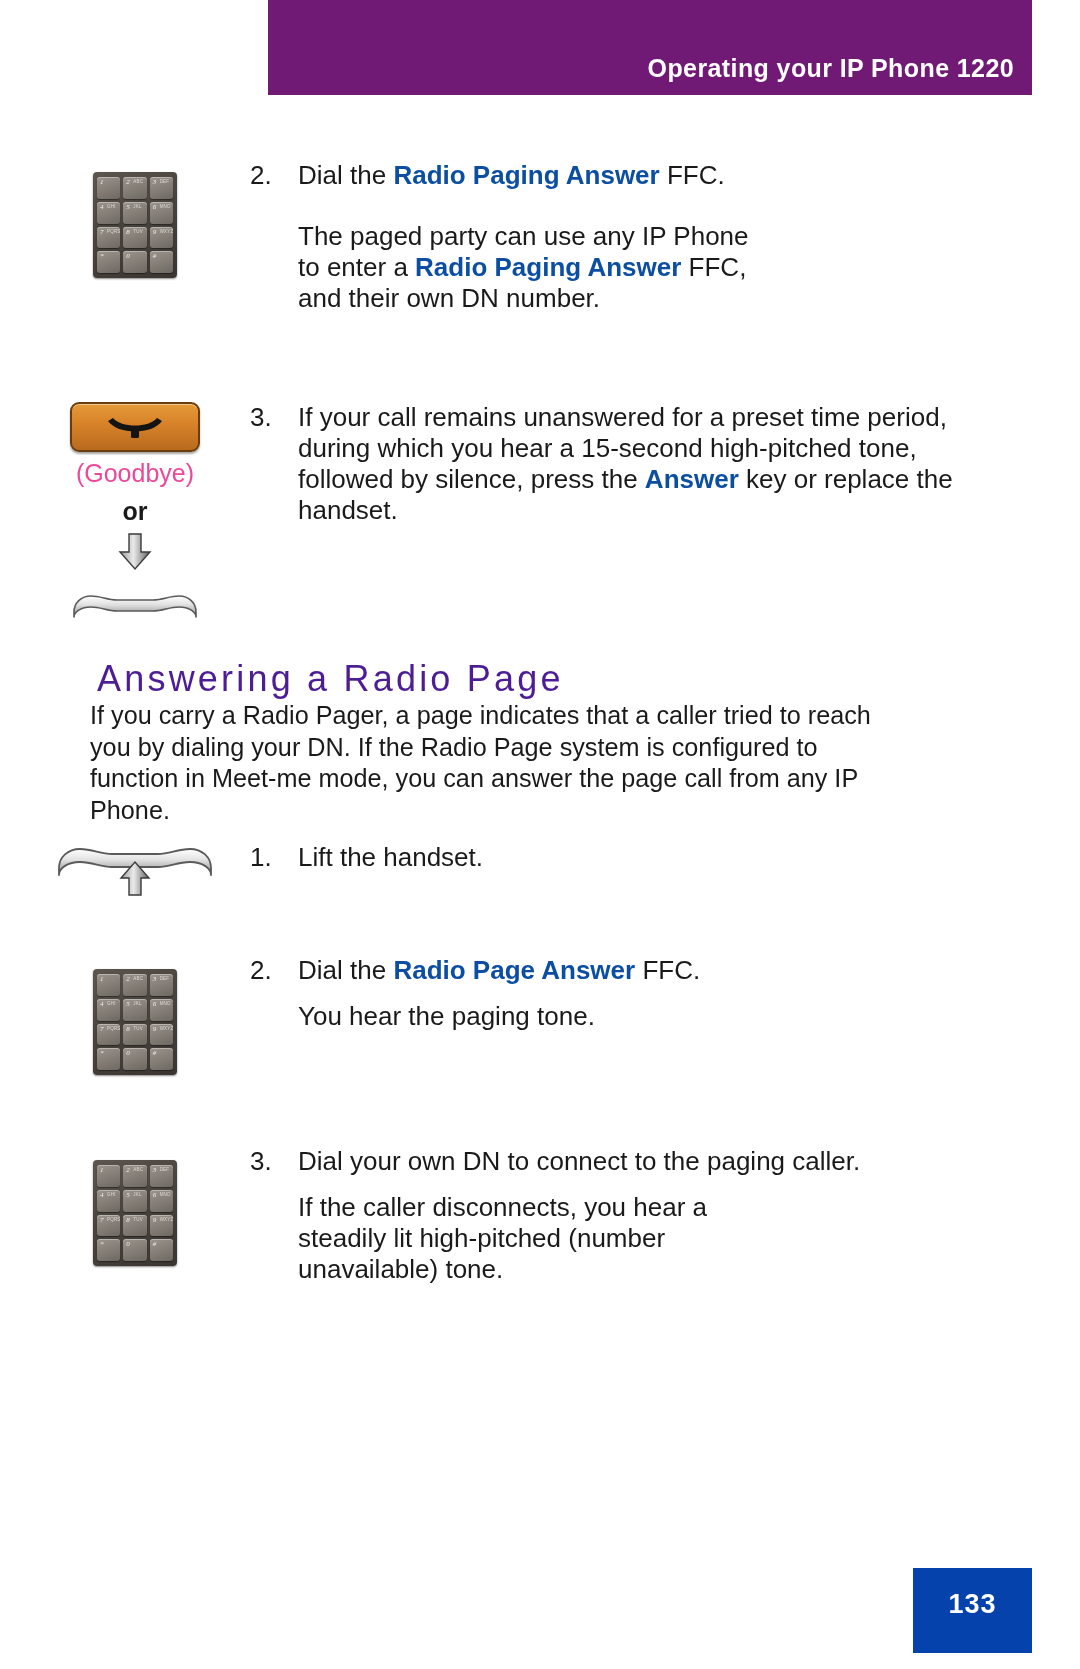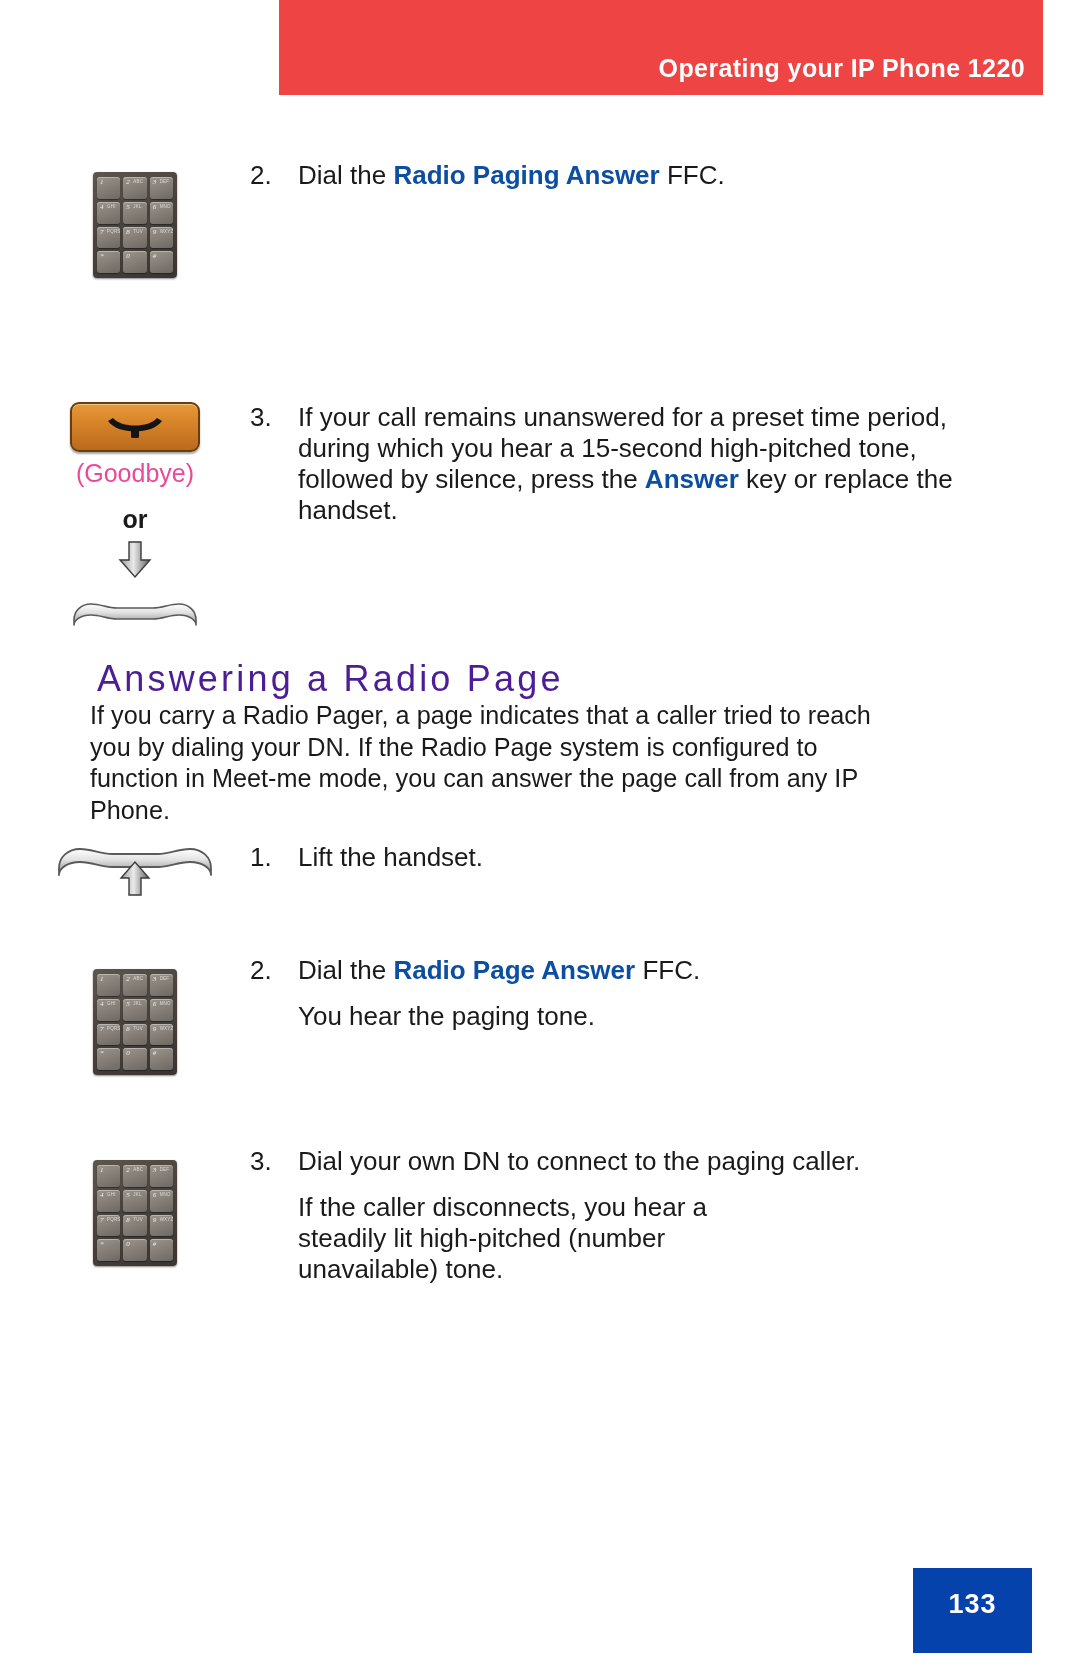--- a/index.html
+++ b/index.html
@@ -16,22 +16,21 @@
     color: #000000;
   }
 
   
   .header-bar {
     position: absolute;
     left: 268px;
     top: 0;
     width: 764px;
     height: 95px;
-    background: #ef4444;
-    margin-left: 11px;
+    background: #701a75;
   }
   .header-title {
     position: absolute;
     right: 18px;
     bottom: 12px;
     color: #ffffff;
     font-size: 25px;
     font-weight: bold;
     letter-spacing: 0.4px;
     white-space: nowrap;
@@ -145,21 +144,21 @@
   .goodbye-label {
     font-size: 25px;
     line-height: 30px;
     margin-top: 6px;
     color: #ec4899;
   }
   .or-label {
     font-size: 25px;
     line-height: 30px;
     font-weight: bold;
-    margin-top: 16px;
+    margin-top: 8px;
     color: #1a1a1a;
   }
   .down-arrow { margin-top: 6px; }
   .handset-wrap { margin-top: 0px; }
 
   
   .section-head {
     position: absolute;
     left: 97px;
     top: 658px;
@@ -257,20 +256,21 @@
         </div>
       </div>
   </div>
   <div class="text-col">
     <div class="step-line">
       <div class="step-num">2.</div>
       <div class="step-body">Dial the <b class="kw">Radio Paging Answer</b> FFC.</div>
     </div>
     <div class="gap-sm"></div>
     <div class="gap-sm"></div>
+    <div class="para" style="width:465px;">The paged party can use any IP Phone to enter a <b class="kw">Radio Paging Answer</b> FFC, and their own DN number.</div>
   </div>
 </div>
 
 <div class="step-row" style="left:20px; top:402px; width:960px;">
   <div class="icon-col">
     <div class="goodbye-key">
       <svg width="62" height="24" viewBox="0 0 62 24">
         <path d="M4 4 C14 18, 48 18, 58 4 L53 1 C45 11, 17 11, 9 1 Z" fill="#141414"></path>
         <rect x="27" y="12" width="8" height="9" rx="1.5" fill="#141414"></rect>
       </svg>

